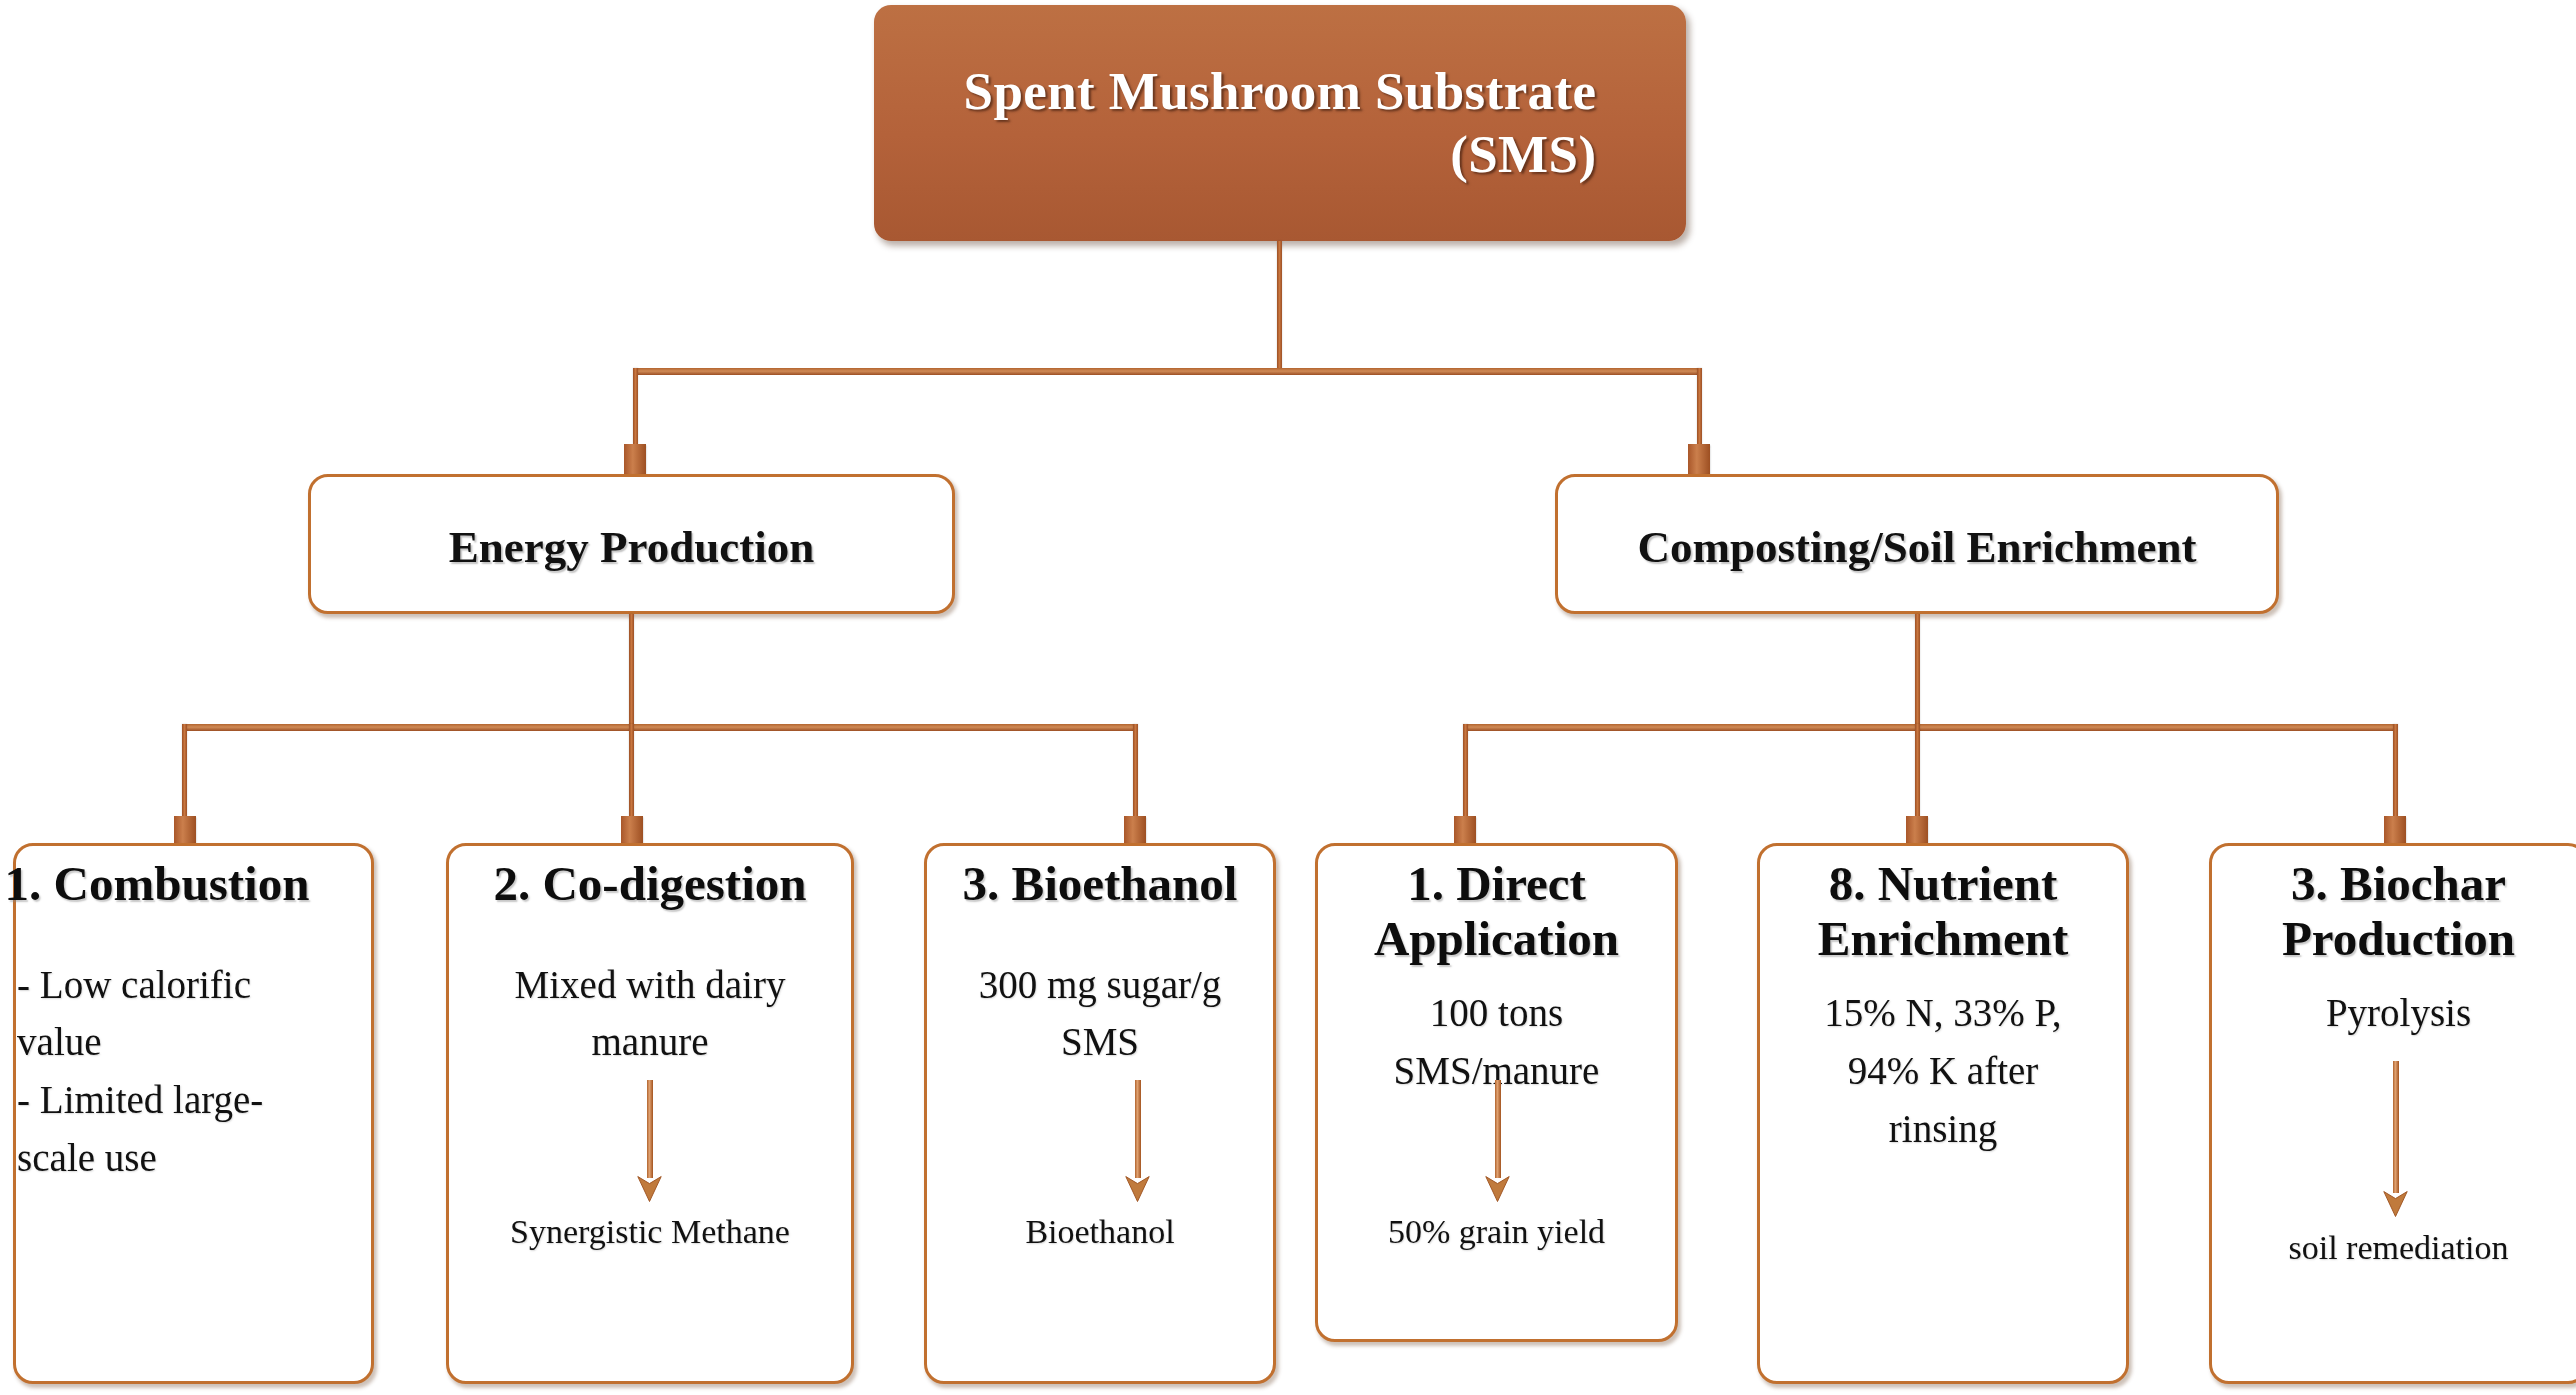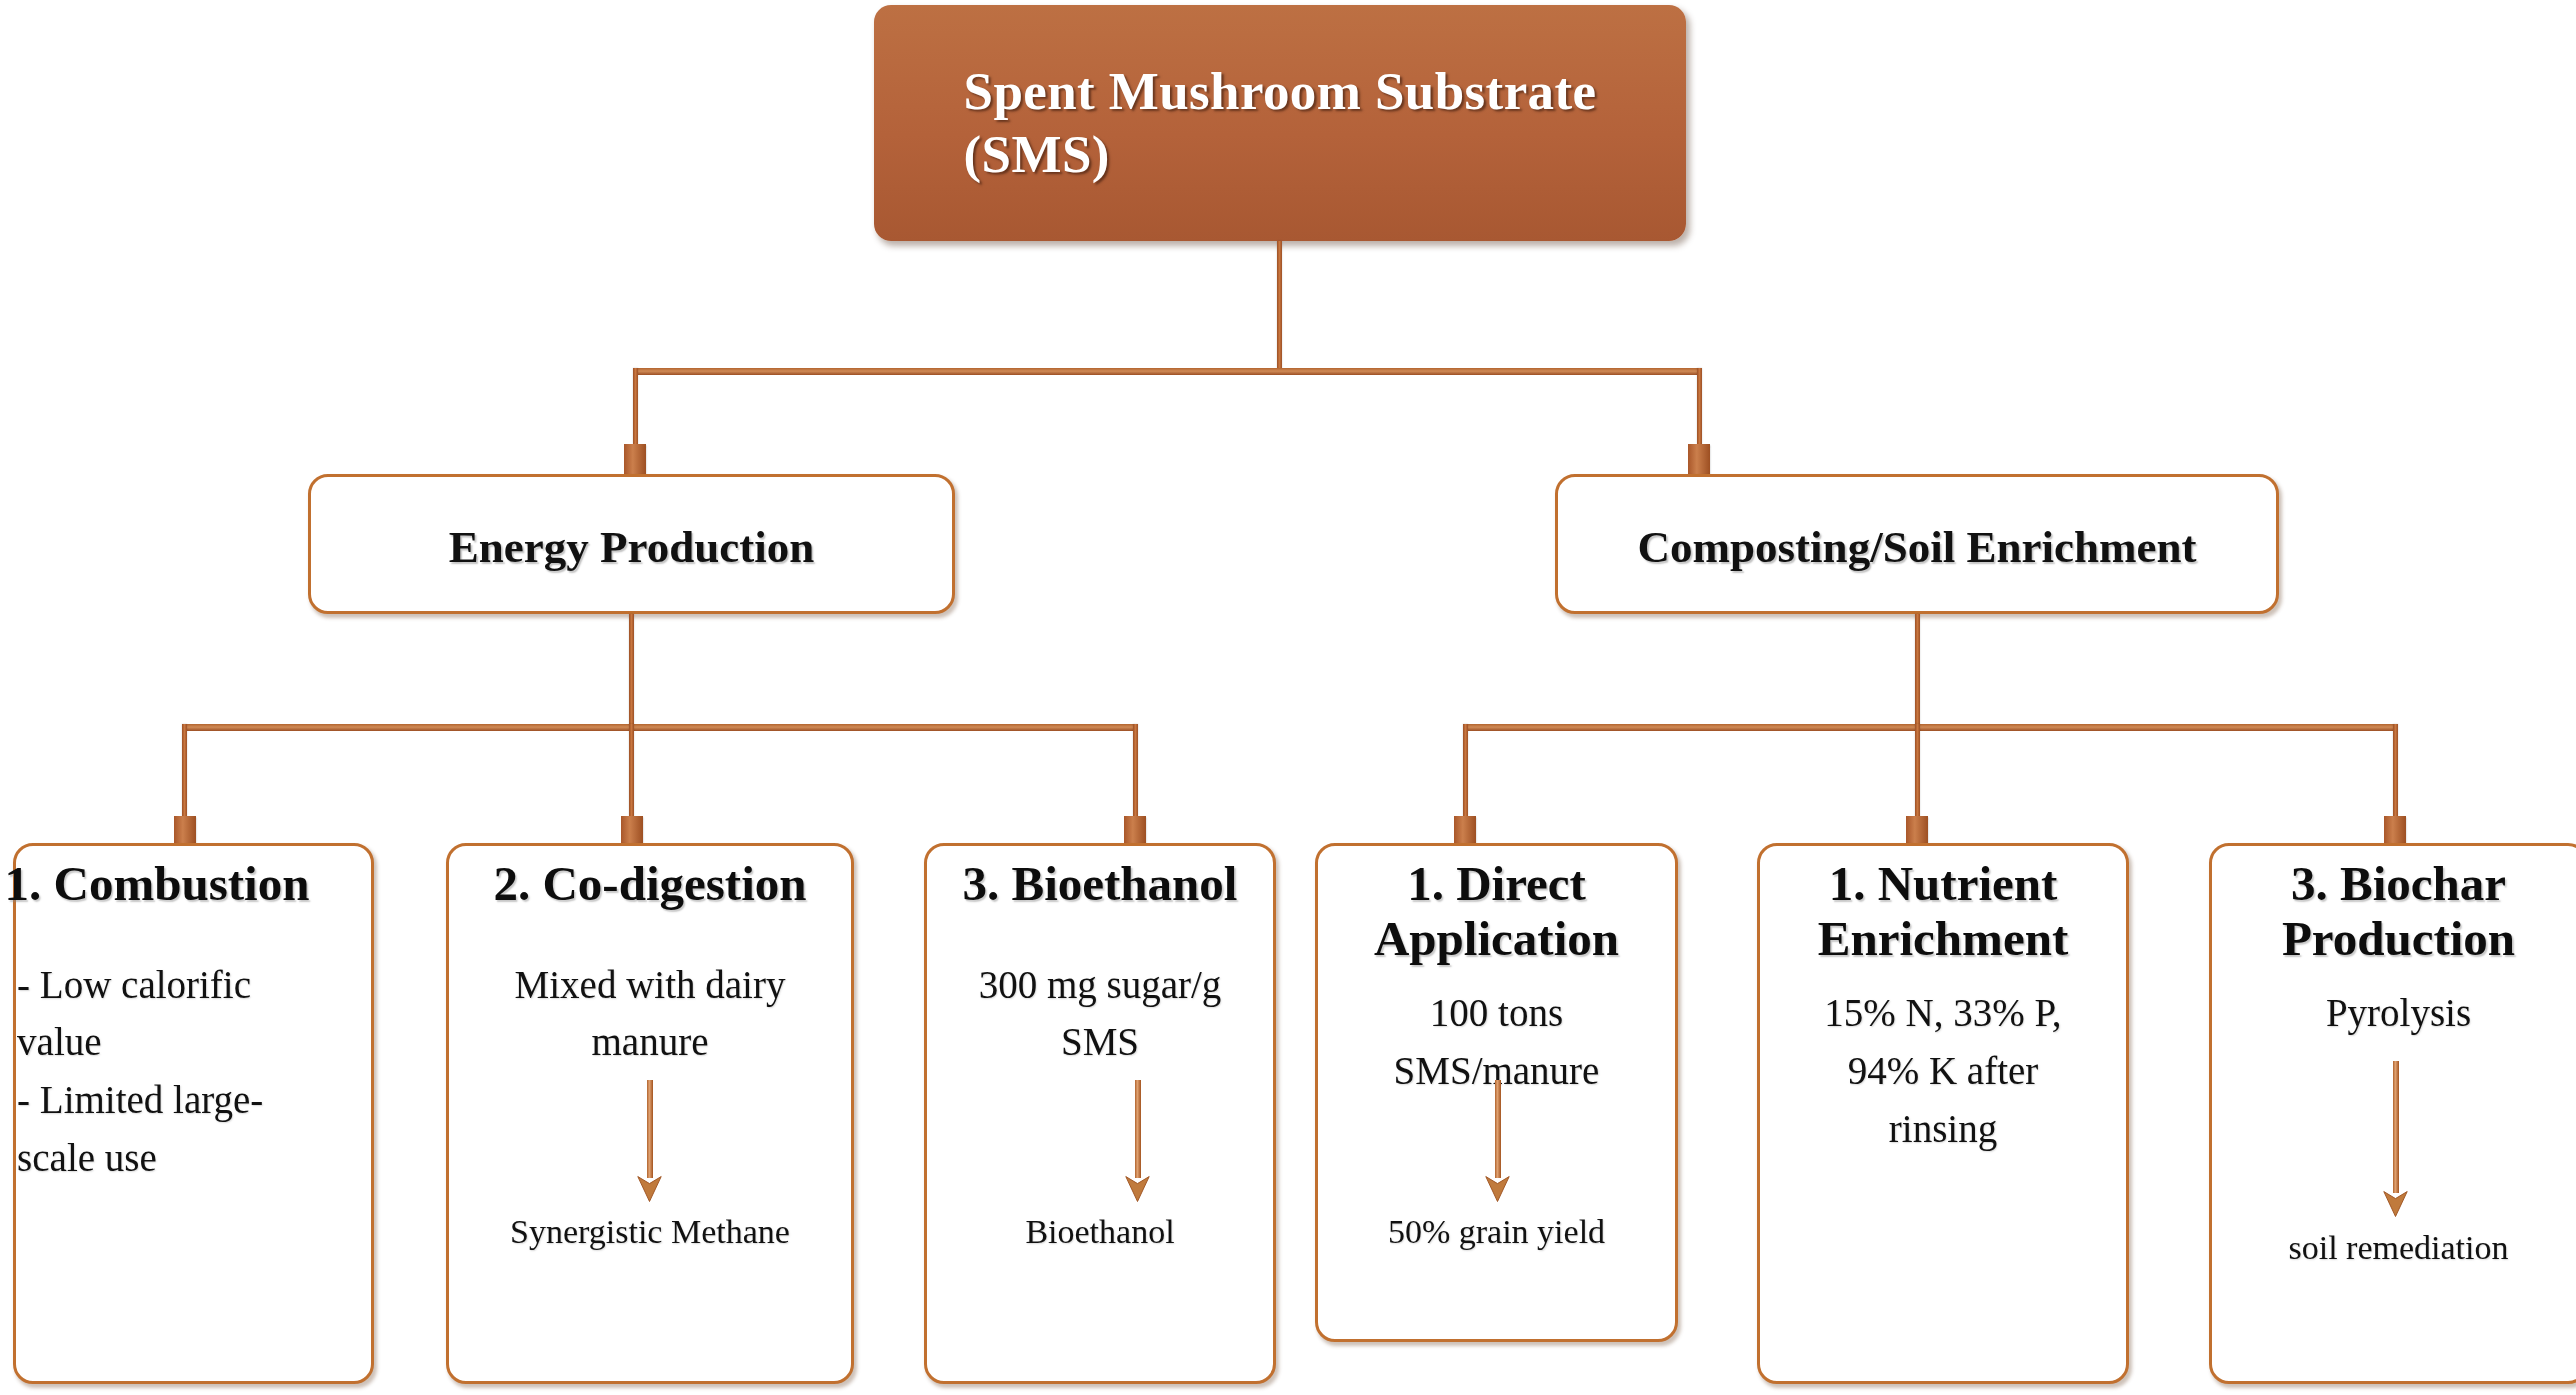--- a/index.html
+++ b/index.html
@@ -55,21 +55,21 @@
     box-shadow: 3.1px 4.7px 6.2px rgba(60,30,10,.35);
     display: flex;
     align-items: center;
     justify-content: center;
   }
   .root-title {
     color: #ffffff;
     font-weight: bold;
     font-size: 53px;
     line-height: 1.18;
-    text-align: left;
+    text-align: right;
     text-shadow: 2.3px 2.3px 2.3px rgba(40,15,5,.55);
     letter-spacing: 0.4px;
   }
 
   .mid-title {
     position: absolute;
     left: 0; right: 0;
     text-align: center;
     font-weight: bold;
     font-size: 45px;
@@ -247,21 +247,21 @@
         </svg>
       </div>
     </div>
     <div style="position:absolute; left:-12.5px; right:-12.5px; top:366px;">
       <p class="leaf-out">50% grain yield</p>
     </div>
   </div>
 
   <div class="node" style="left:1757px; top:843px; width:372px; height:541px;">
     <div class="leaf-body" style="top:11px;">
-      <p class="leaf-title" style="padding:0 34px;">1. Nutrient Enrichment</p>
+      <p class="leaf-title" style="padding:0 34px;">8. Nutrient Enrichment</p>
       <div class="gap-xs"></div>
       <p class="leaf-text">15% N, 33% P,</p>
       <p class="leaf-text">94% K after</p>
       <p class="leaf-text">rinsing</p>
     </div>
   </div>
 
   <div class="node" style="left:2209px; top:843px; width:379px; height:541px;">
     <div class="leaf-body" style="top:11px;">
       <p class="leaf-title" style="padding:0 41px;">3. Biochar Production</p>

